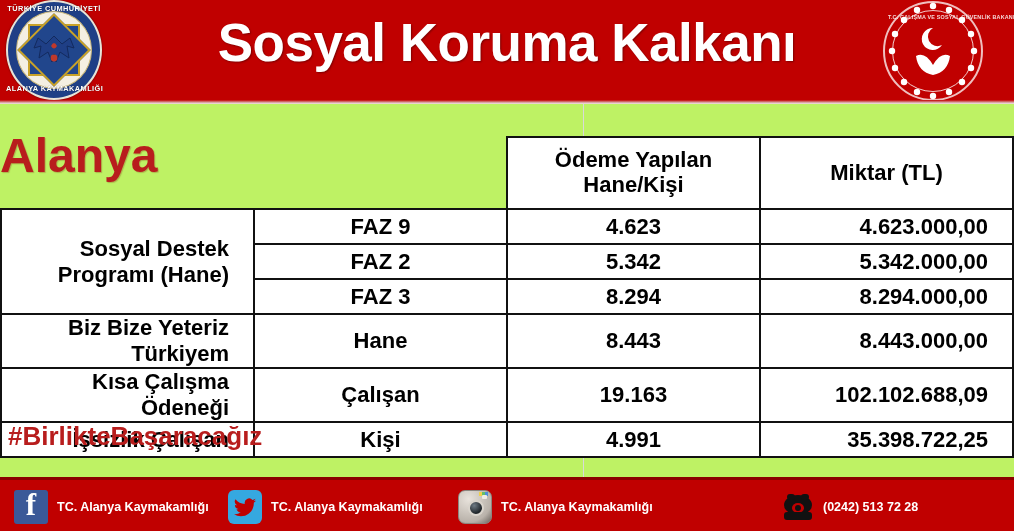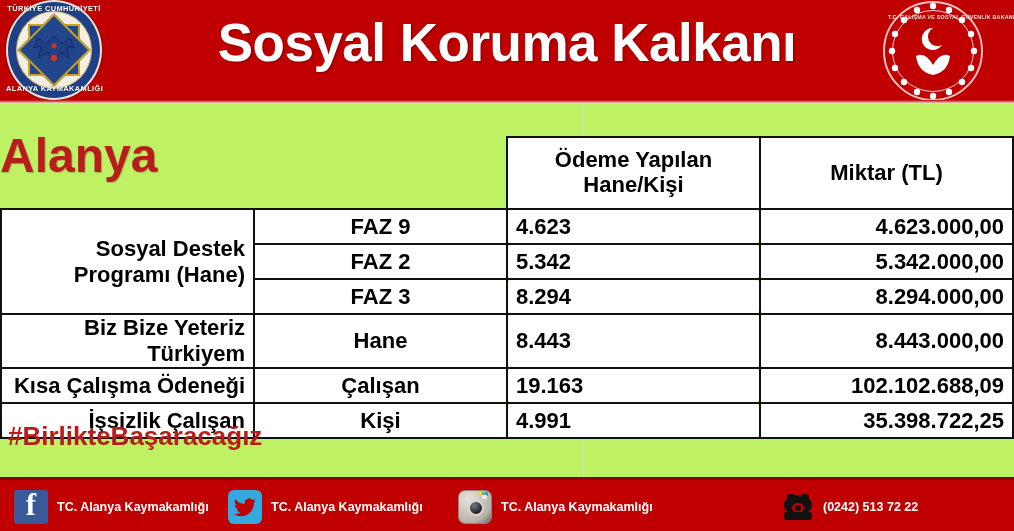--- a/index.html
+++ b/index.html
@@ -160,42 +160,42 @@
     position: absolute; left: 0px; top: 136px;
     width: 1014px;
     border-collapse: collapse;
     table-layout: fixed;
   }
   .table td, .table th {
     border: 2px solid #111111;
     font-size: 22px;
     font-weight: bold;
     color: #000000;
-    padding: 0 8px;
+    padding: 0 24px;
     background: #ffffff;
   }
 
   .hdr-empty-left, .hdr-empty-unit {
     border: none !important;
     background: transparent !important;
   }
   .th-center {
     text-align: center;
     height: 72px;
     line-height: 1.12;
     font-size: 21px;
   }
   .cell-label {
     text-align: right;
     height: 35px;
     font-size: 22px;
   }
   .cell-label-span { height: 105px; vertical-align: middle; }
   .cell-unit   { text-align: center; height: 35px; }
-  .cell-count  { text-align: left; height: 35px; border-radius: 6px; }
+  .cell-count  { text-align: center; height: 35px; }
   .cell-amount { text-align: right;  height: 35px; padding-right: 4px; }
 
   
   .hashtag {
     position: absolute; left: 8px; top: 421px;
     font-size: 26px; font-weight: bold;
     color: #b81d1d;
     white-space: nowrap;
   }
   .total {
@@ -401,17 +401,17 @@
       <div class="ic ic-ph">
         <svg width="36" height="30" viewBox="0 0 36 30">
           <ellipse cx="18" cy="13" rx="14" ry="10" fill="#111111"></ellipse>
           <ellipse cx="18" cy="16" rx="6" ry="5" fill="#c00000"></ellipse>
           <circle cx="18" cy="16" r="3" fill="#111111"></circle>
           <rect x="4" y="20" width="28" height="8" rx="3" fill="#111111"></rect>
           <rect x="7" y="2" width="8" height="6" rx="3" fill="#111111"></rect>
           <rect x="21" y="2" width="8" height="6" rx="3" fill="#111111"></rect>
         </svg>
       </div>
-      <div class="f-label">(0242) 513 72 22</div>
+      <div class="f-label">(0242) 513 72 28</div>
     </div>
 
   </div>
 </div>
 
 </body></html>

